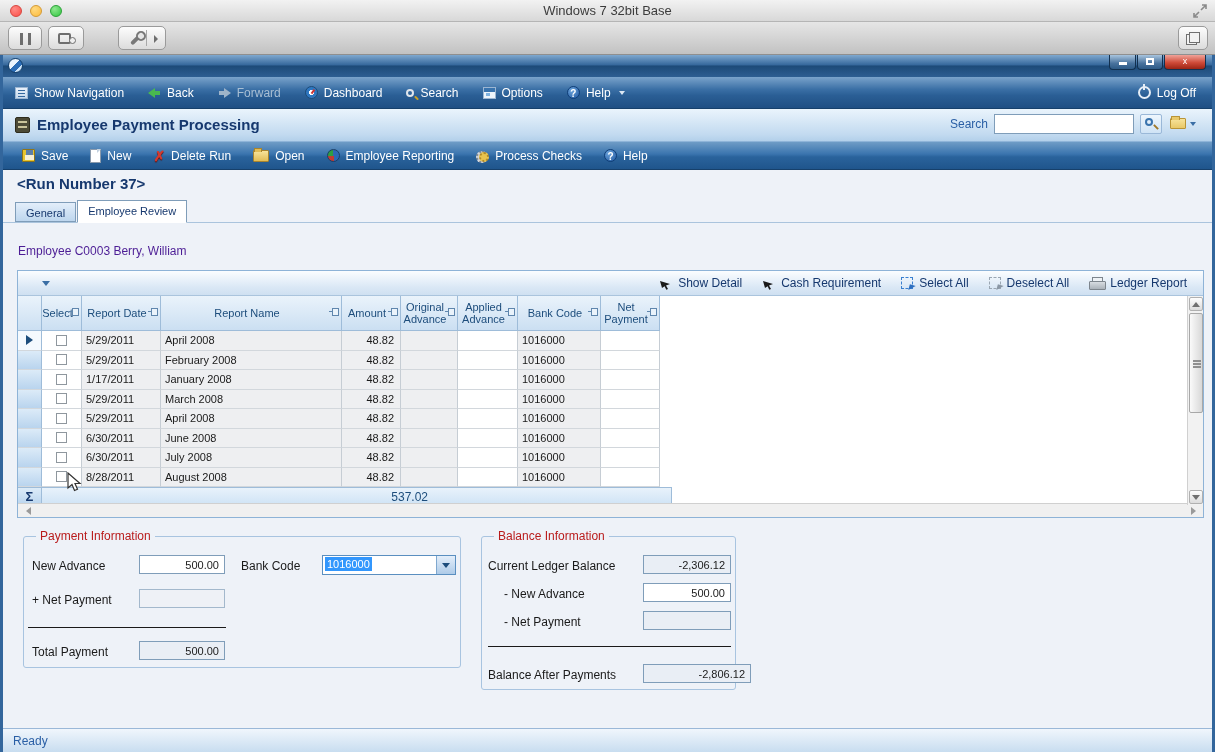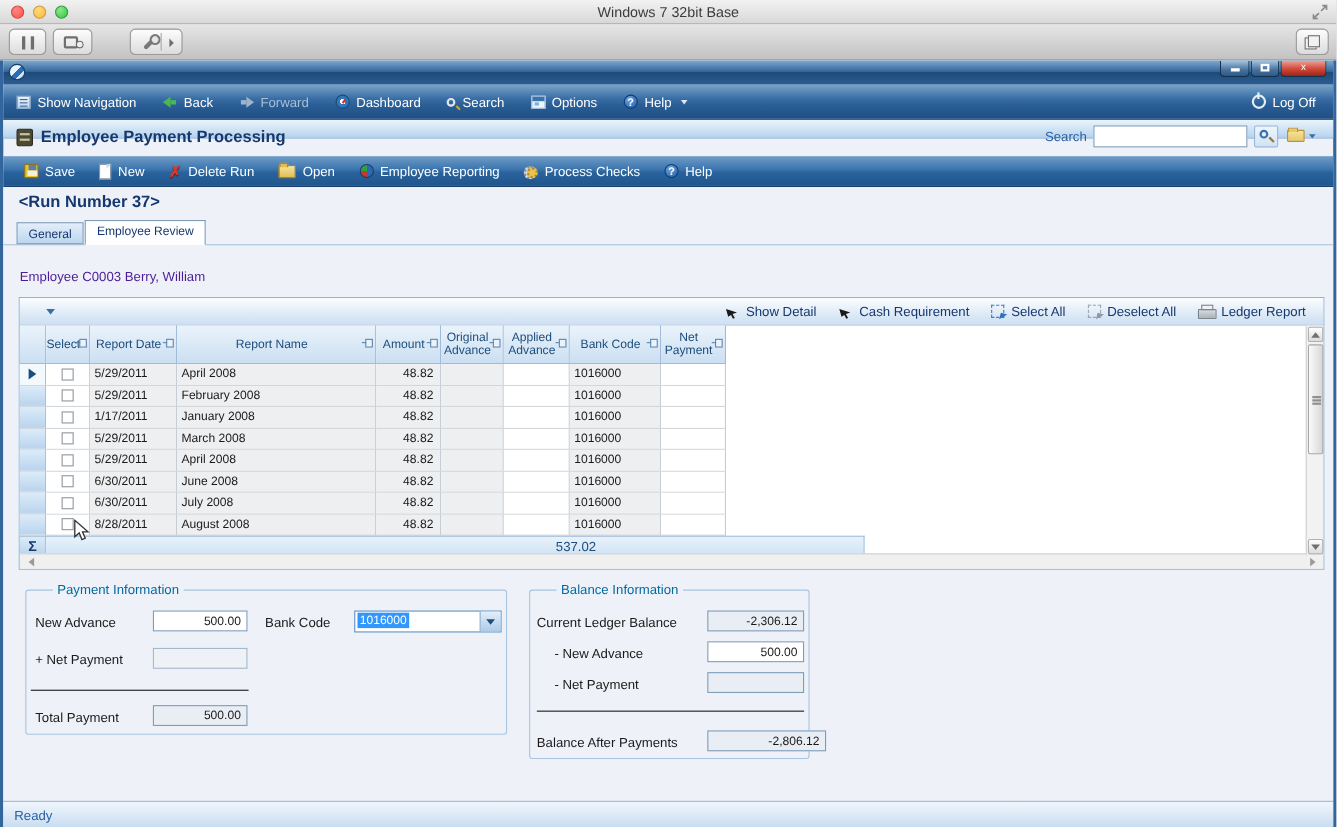--- a/index.html
+++ b/index.html
@@ -72,21 +72,21 @@
   .arrow-ico.gray .tail { left:1px; background:#9fb4c9; }
   .icon-dashboard { width:13px; height:13px; border-radius:50%; background:radial-gradient(circle at 50% 50%, #fff 0 30%, #2f77c0 31%); border:1px solid #1c4a78; position:relative; }
   .icon-dashboard::after { content:""; position:absolute; left:6px; top:2px; width:1.5px; height:5px; background:#c33; transform:rotate(35deg); }
   .icon-mag { width:8px; height:8px; border:2px solid #e0e6ec; border-radius:50%; position:relative; }
   .icon-mag::after { content:""; position:absolute; left:6px; top:6px; width:5px; height:2px; background:#c9a227; transform:rotate(45deg); border-radius:1px; }
   .icon-options { width:13px; height:12px; border:1px solid #9cb6d2; background:#edf4fb; position:relative; }
   .icon-options::before { content:""; position:absolute; left:0; top:0; right:0; height:4px; background:#3a74ae; }
   .icon-options::after { content:""; position:absolute; left:2px; bottom:2px; width:4px; height:3px; background:#7fb2e0; }
   .icon-help { width:13px; height:13px; border-radius:50%; background:radial-gradient(circle at 35% 30%, #6ea6dd,#1f5globalthis#1f5globalthis); background:radial-gradient(circle at 35% 30%, #6ea6dd,#1f57a0); color:#fff; font-size:10px; font-weight:bold; text-align:center; line-height:13px; border:1px solid #0f3e78; }
 
-  .page-header { position:absolute; left:0; top:54px; right:0; height:17px;
+  .page-header { position:absolute; left:0; top:54px; right:0; height:33px;
     background:linear-gradient(#eaf4fc,#c2daf0 80%,#b3d0ea); border-bottom:1px solid #8fb4d8; }
   .app-icon { position:absolute; left:12px; top:8px; width:15px; height:16px; background:#4c4a36; border:1px solid #2e2c1e; border-radius:2px; }
   .app-icon::before { content:""; position:absolute; left:2px; top:3px; right:2px; height:2px; background:#c9c39a; box-shadow:0 5px 0 #c9c39a; }
   .page-title { position:absolute; left:34px; top:7px; font-size:15px; font-weight:bold; color:#16386e; }
   .hdr-search { position:absolute; right:14px; top:5px; display:flex; align-items:center; gap:6px; }
   .hdr-search-label { font-size:12px; color:#2a5fa5; }
   .hdr-search-input { width:140px; height:20px; border:1px solid #7f9db9; font-size:12px; padding:0 4px; background:#fff; }
   .btn-mag { width:22px; height:20px; background:linear-gradient(#eef6fd,#cfe3f5); border:1px solid #9ab8d8; border-radius:2px; position:relative; }
   .btn-mag .lens { position:absolute; left:4px; top:3px; width:8px; height:8px; border:2px solid #3a74ae; border-radius:50%; }
   .btn-mag .lens::after { content:""; position:absolute; left:6px; top:6px; width:6px; height:2px; background:#a07828; transform:rotate(45deg); }
@@ -156,42 +156,42 @@
   .cell.right { justify-content:flex-end; padding-right:6px; }
   .cell.c-ind { background:linear-gradient(#dcebf8,#b9d4ee); border-right:1px solid #9ebcd9; padding:0; justify-content:center; }
   .cell.c-ind.current { background:#f4f9fe; }
   .row-arrow { width:0; height:0; border-left:7px solid #1d4d7c; border-top:5px solid transparent; border-bottom:5px solid transparent; }
   .checkbox { width:11px; height:11px; background:#fff; border:1px solid #8f979e; margin:0 auto; }
   .cell.c-sel { background:#fff; justify-content:center; }
 
   .sumrow { position:absolute; left:0; top:216px; width:1169px; height:18px; display:flex; font-size:12px; }
   .sum-ind { width:24px; background:linear-gradient(#dcebf8,#b9d4ee); border-right:1px solid #9ebcd9; border-top:1px solid #9ebcd9;
     color:#16386e; font-weight:bold; font-size:13px; display:flex; align-items:center; justify-content:center; line-height:14px; }
-  .sum-band { width:744px; background:linear-gradient(#e8f2fb,#cfe3f5); border-top:1px solid #9ebcd9; border-right:1px solid #9ebcd9; position:relative; }
+  .sum-band { width:630px; background:linear-gradient(#e8f2fb,#cfe3f5); border-top:1px solid #9ebcd9; border-right:1px solid #9ebcd9; position:relative; }
   .sum-value { position:absolute; right:243px; top:2px; color:#1d4d7c; }
 
   .hscroll { position:absolute; left:0; bottom:0; width:1185px; height:14px; background:#f0f0f0; border-top:1px solid #d0d0d0; }
   .hs-left, .hs-right { position:absolute; top:1px; width:16px; height:12px; display:flex; align-items:center; justify-content:center; }
   .hs-left { left:2px; } .hs-right { right:2px; }
   .tri-l { width:0; height:0; border-right:5px solid #9a9a9a; border-top:4px solid transparent; border-bottom:4px solid transparent; }
   .tri-r { width:0; height:0; border-left:5px solid #9a9a9a; border-top:4px solid transparent; border-bottom:4px solid transparent; }
 
   .vscroll { position:absolute; right:0; top:25px; width:16px; height:209px; background:#f2f2f2; border-left:1px solid #d0d0d0; }
   .vs-btn { position:absolute; left:1px; width:14px; height:14px; background:linear-gradient(#fdfdfd,#dcdcdc); border:1px solid #b0b0b0; border-radius:2px; display:flex; align-items:center; justify-content:center; }
   .vs-up { top:1px; } .vs-down { bottom:1px; }
   .tri-u { width:0; height:0; border-bottom:5px solid #707070; border-left:4px solid transparent; border-right:4px solid transparent; }
   .tri-d { width:0; height:0; border-top:5px solid #707070; border-left:4px solid transparent; border-right:4px solid transparent; }
   .vs-thumb { position:absolute; left:1px; top:17px; width:14px; height:100px; background:linear-gradient(90deg,#fafafa,#d8d8d8); border:1px solid #a8a8a8; border-radius:2px; }
   .vs-grip { position:absolute; left:3px; top:46px; width:8px; height:1.5px; background:#909090; box-shadow:0 3px 0 #909090, 0 6px 0 #909090; }
 
   
   .fbox { position:absolute; border:1px solid #a8c4e0; border-radius:3px; }
   .fbox-payment { left:20px; top:366px; width:438px; height:132px; }
   .fbox-balance { left:478px; top:366px; width:255px; height:154px; }
-  .flegend { position:absolute; top:-8px; left:24px; background:#eef2f8; padding:0 4px; font-size:12px; color:#0369a1; }
+  .flegend { position:absolute; top:-8px; left:12px; background:#eef2f8; padding:0 4px; font-size:12px; color:#b91c1c; }
   .flabel { position:absolute; font-size:12px; color:#1a1a1a; }
   .fval { position:absolute; height:19px; border:1px solid #7f9db9; font-size:11px; color:#1a1a1a;
     display:flex; align-items:center; justify-content:flex-end; padding:0 5px; background:#e9eef5; }
   .fval.editable { background:#fff; }
   .fval.dim { background:#eef1f6; border-color:#a3b8cc; }
   .sum-line { position:absolute; height:1px; background:#1a1a1a; }
 
   .combo { position:absolute; width:134px; height:20px; border:1px solid #5a8fc0; background:#fff; display:flex; }
   .combo-text { flex:1; font-size:11px; padding:2px 2px; }
   .combo-text .sel-hl { background:#3297fd; color:#fff; padding:1px 2px; }

